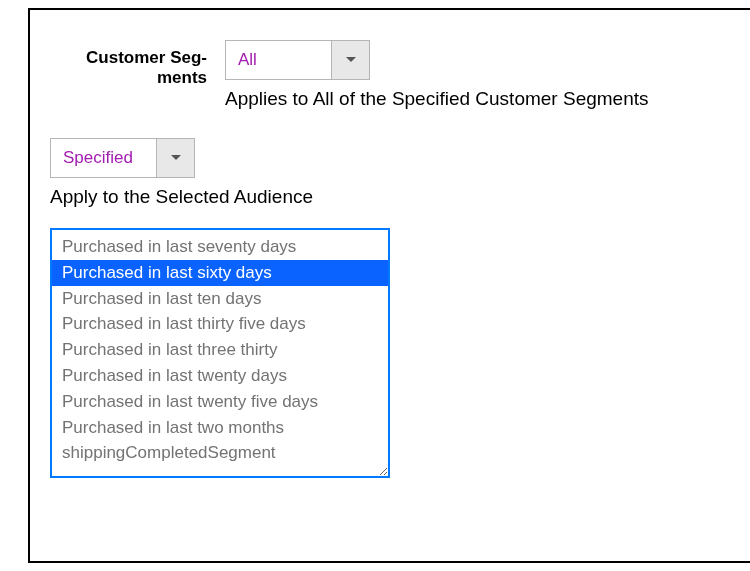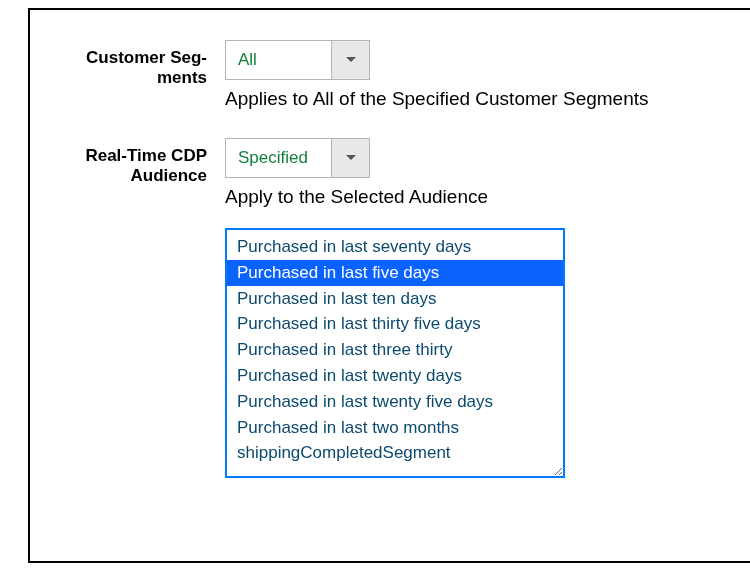--- a/index.html
+++ b/index.html
@@ -35,21 +35,21 @@
     .select-wrap {
       display: inline-flex;
       border: 1px solid #b5b5b5;
       height: 40px;
       cursor: pointer;
     }
     .select-value {
       min-width: 105px;
       padding: 8px 12px;
       font-size: 17px;
-      color: #15803d;
+      color: #a21caf;
       display: flex;
       align-items: center;
       background: #fff;
     }
     .select-caret {
       width: 38px;
       background: #e8e8e8;
       border-left: 1px solid #b5b5b5;
       display: flex;
       align-items: center;
@@ -70,21 +70,21 @@
       position: relative;
       resize: both;
     }
     .listbox-inner {
       padding: 4px 0;
     }
     .opt {
       padding: 1px 10px 1px 10px;
       font-size: 17px;
       line-height: 1.4;
-      color: #0c4a6e;
+      color: #737373;
       cursor: pointer;
       white-space: nowrap;
     }
     .opt.selected {
       background: #0a63ff;
       color: #fff;
     }
   </style>
 </head>
 <body>
@@ -100,36 +100,35 @@
           <svg viewBox="0 0 12 8">
               <path d="M1 1 L6 6 L11 1 Z"></path>
             </svg>
         </div>
       </div>
       <div class="helper">Applies to All of the Specified Customer Segments</div>
     </div>
   </div>
 
   <div class="row">
-    <div class="label-col">Real-Time CDP Audience</div>
     <div class="control-col">
       <div class="select-wrap">
         <div class="select-value">Specified</div>
         <div class="select-caret">
           <svg viewBox="0 0 12 8">
               <path d="M1 1 L6 6 L11 1 Z"></path>
             </svg>
         </div>
       </div>
       <div class="helper">Apply to the Selected Audience</div>
 
       <div class="listbox">
         <div class="listbox-inner" id="audience-options">
             <div class="opt">Purchased in last seventy days</div>
-            <div class="opt selected">Purchased in last five days</div>
+            <div class="opt selected">Purchased in last sixty days</div>
             <div class="opt">Purchased in last ten days</div>
             <div class="opt">Purchased in last thirty five days</div>
             <div class="opt">Purchased in last three thirty</div>
             <div class="opt">Purchased in last twenty days</div>
             <div class="opt">Purchased in last twenty five days</div>
             <div class="opt">Purchased in last two months</div>
             <div class="opt">shippingCompletedSegment</div>
           </div>
       </div>
     </div>

